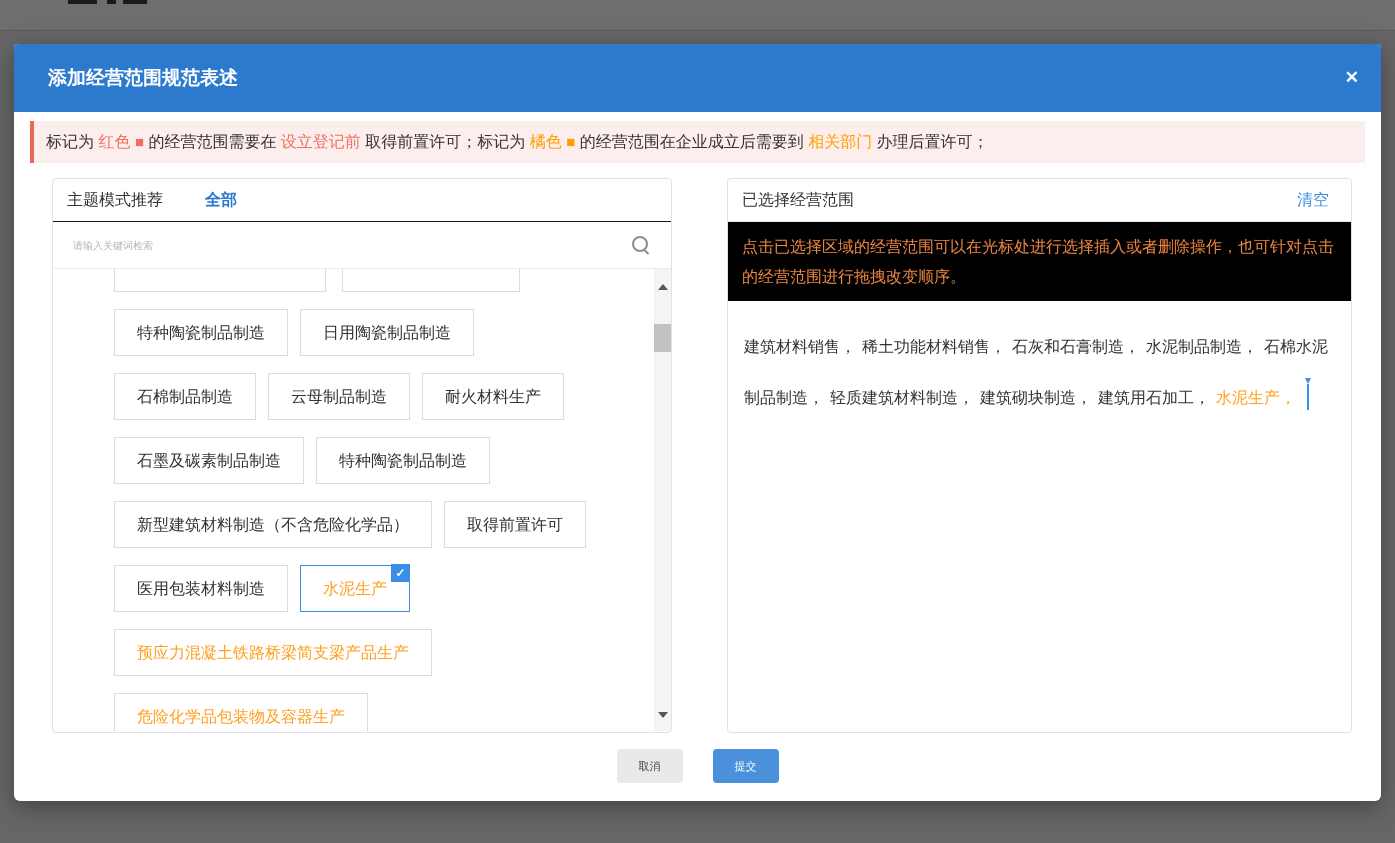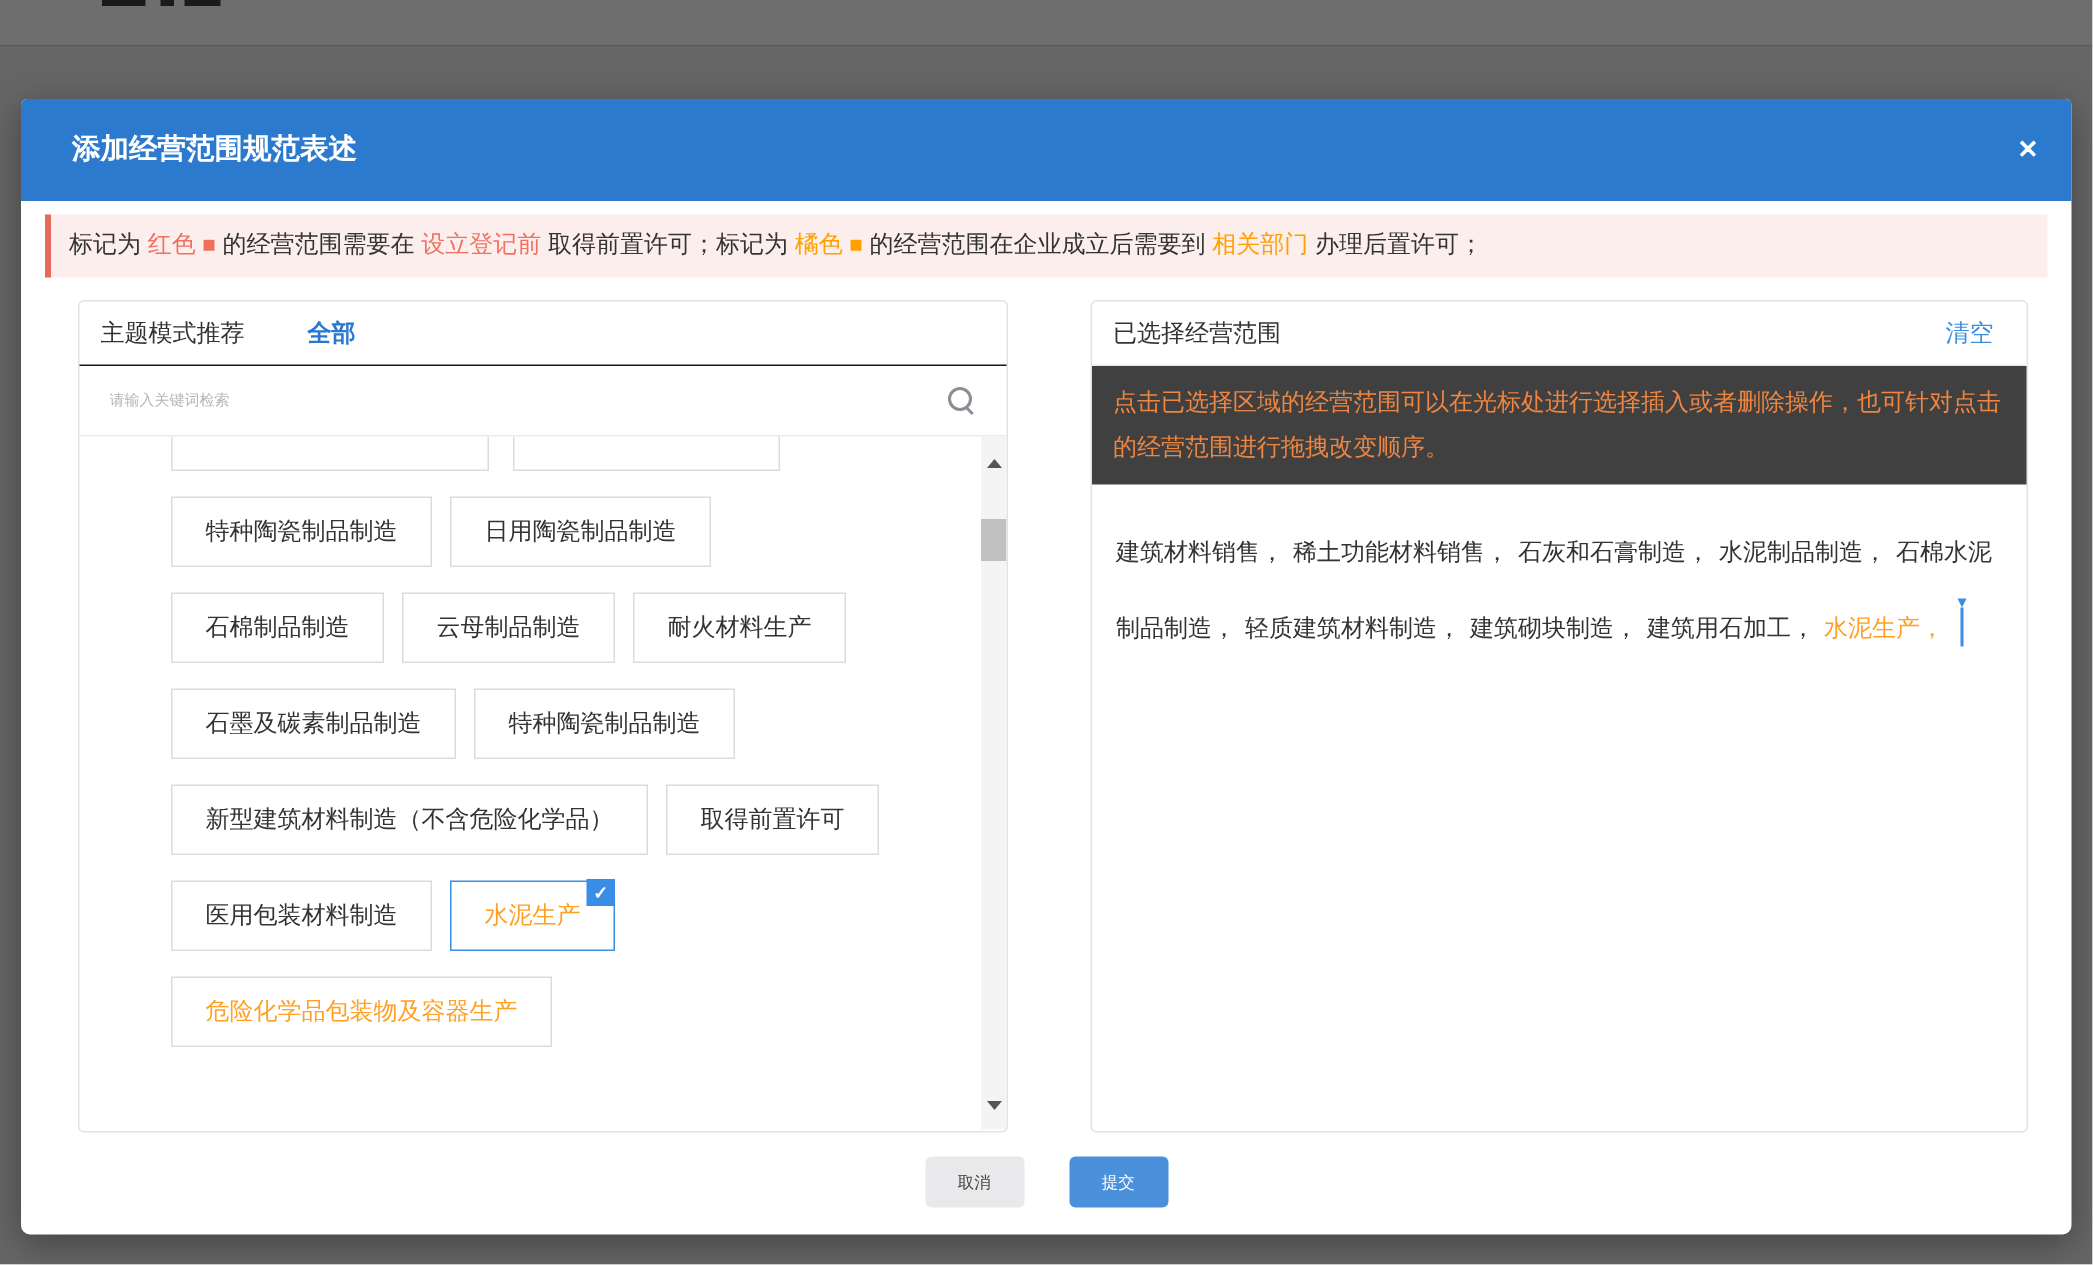--- a/index.html
+++ b/index.html
@@ -10,21 +10,21 @@
   }
   
   .page-under { position:absolute; inset:0; background:#ededed; }
   .bg-topbar { position:absolute; top:0; left:0; right:0; height:31px; background:#fff; border-bottom:1px solid #cfcfcf; }
   .frag { position:absolute; top:0; height:4px; background:#3c3c3c; }
   .f1 { left:68px; width:29px; } .f2 { left:107px; width:9px; } .f3 { left:123px; width:24px; }
   .overlay { position:absolute; inset:0; background:rgba(0,0,0,0.57); }
 
   
   .modal { position:absolute; left:14px; top:44px; width:1367px; height:757px; background:#fff;
-           border-radius:4px 4px 6px 6px; box-shadow:0 6px 24px rgba(0,0,0,0.35);margin-top:22px; }
+           border-radius:4px 4px 6px 6px; box-shadow:0 6px 24px rgba(0,0,0,0.35); }
   .modal-header { position:absolute; top:0; left:0; right:0; height:68px; background:#2b7ace; border-radius:4px 4px 0 0; }
   .modal-title { position:absolute; left:34px; top:0; line-height:68px; color:#fff; font-size:19px; font-weight:bold; }
   .modal-close { position:absolute; right:22px; top:0; line-height:68px; color:#fff; font-size:17px; font-weight:bold; cursor:pointer; }
 
   
   .top-notice { position:absolute; left:16px; right:16px; top:77px; height:42px; background:#fdeeee;
                 border-left:4px solid #e66a5a; line-height:42px; font-size:16px; color:#333;
                 padding-left:12px; white-space:nowrap; overflow:hidden; }
   .seg-d { color:#333; }
   .seg-red { color:#ef7261; }
@@ -69,21 +69,21 @@
   .varrow.up::before { content:''; position:absolute; left:4px; top:5px; border-left:5px solid transparent;
                        border-right:5px solid transparent; border-bottom:6px solid #555; }
   .varrow.down::before { content:''; position:absolute; left:4px; top:6px; border-left:5px solid transparent;
                          border-right:5px solid transparent; border-top:6px solid #555; }
   .vthumb { position:absolute; left:0; top:55px; width:17px; height:28px; background:#c1c1c1; cursor:grab; }
 
   
   .rp-header { height:43px; border-bottom:1px solid #ebebeb; display:flex; align-items:center;
                justify-content:space-between; padding:0 22px 0 14px; font-size:16px; color:#333; }
   .clear-link { color:#3a8fe0; cursor:pointer; font-size:16px; }
-  .rp-notice { background:#404040; color:#ee8540; font-size:16px; line-height:1.85; padding:10px 14px; }
+  .rp-notice { background:#000000; color:#ee8540; font-size:16px; line-height:1.85; padding:10px 14px; }
   .rp-content { padding:20px 16px; font-size:16px; color:#333; line-height:3.2; cursor:text; min-height:200px; }
   .sel-item { margin-right:6px; cursor:pointer; }
   .sel-item.c-orange { color:#ffa022; }
   .caret { display:inline-block; position:relative; width:2px; height:26px; background:#3a8ee6;
            vertical-align:-7px; margin-left:5px; }
   .caret::before { content:''; position:absolute; top:-6px; left:-2px; border-left:3px solid transparent;
                    border-right:3px solid transparent; border-top:6px solid #3a8ee6; }
 
   
   .footer { position:absolute; left:0; right:0; top:705px; display:flex; justify-content:center; gap:30px; }
@@ -124,20 +124,21 @@
       <div class="chip-row cut-row">
         <div class="chip cut c1"></div>
         <div class="chip cut c2"></div>
       </div>
       <div id="chipRows">
           <div class="chip-row"><div class="chip">特种陶瓷制品制造</div><div class="chip">日用陶瓷制品制造</div></div>
           <div class="chip-row"><div class="chip">石棉制品制造</div><div class="chip">云母制品制造</div><div class="chip">耐火材料生产</div></div>
           <div class="chip-row"><div class="chip">石墨及碳素制品制造</div><div class="chip">特种陶瓷制品制造</div></div>
           <div class="chip-row"><div class="chip">新型建筑材料制造（不含危险化学品）</div><div class="chip">取得前置许可</div></div>
           <div class="chip-row"><div class="chip">医用包装材料制造</div><div class="chip c-orange selected">水泥生产<span class="badge">✓</span></div></div>
+          <div class="chip-row"><div class="chip c-orange">预应力混凝土铁路桥梁简支梁产品生产</div></div>
           <div class="chip-row"><div class="chip c-orange">危险化学品包装物及容器生产</div></div>
         </div>
       <div class="vscroll">
         <div class="varrow up"></div>
         <div class="vthumb"></div>
         <div class="varrow down"></div>
       </div>
     </div>
   </div>
 

